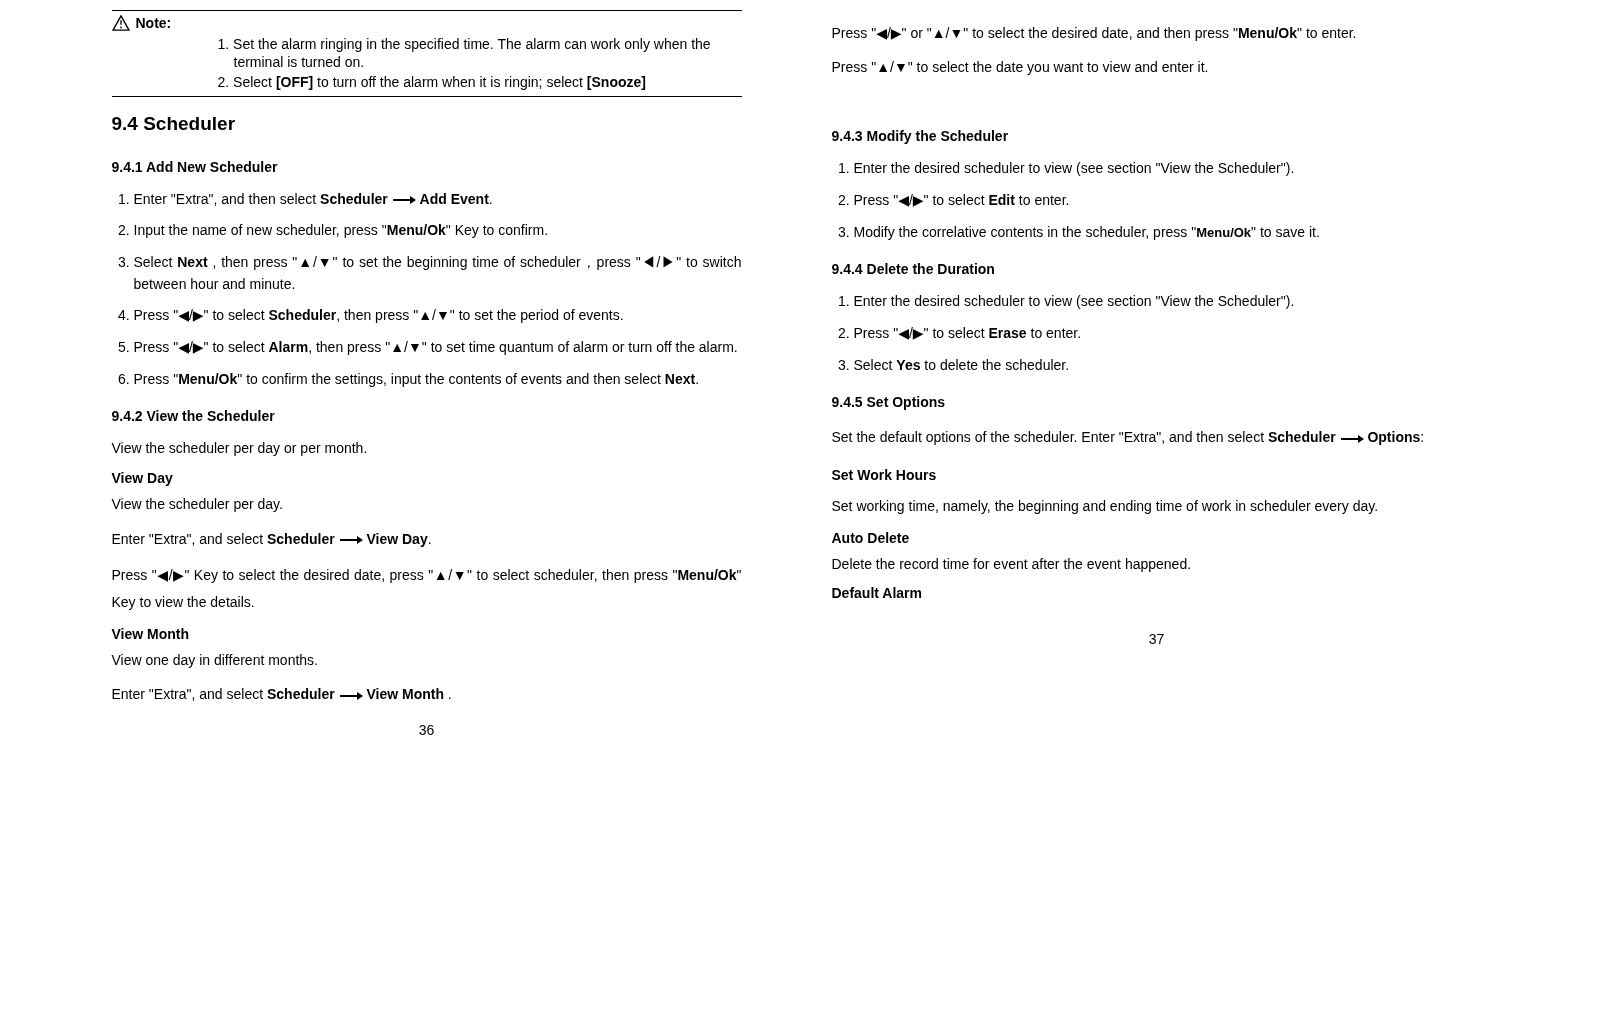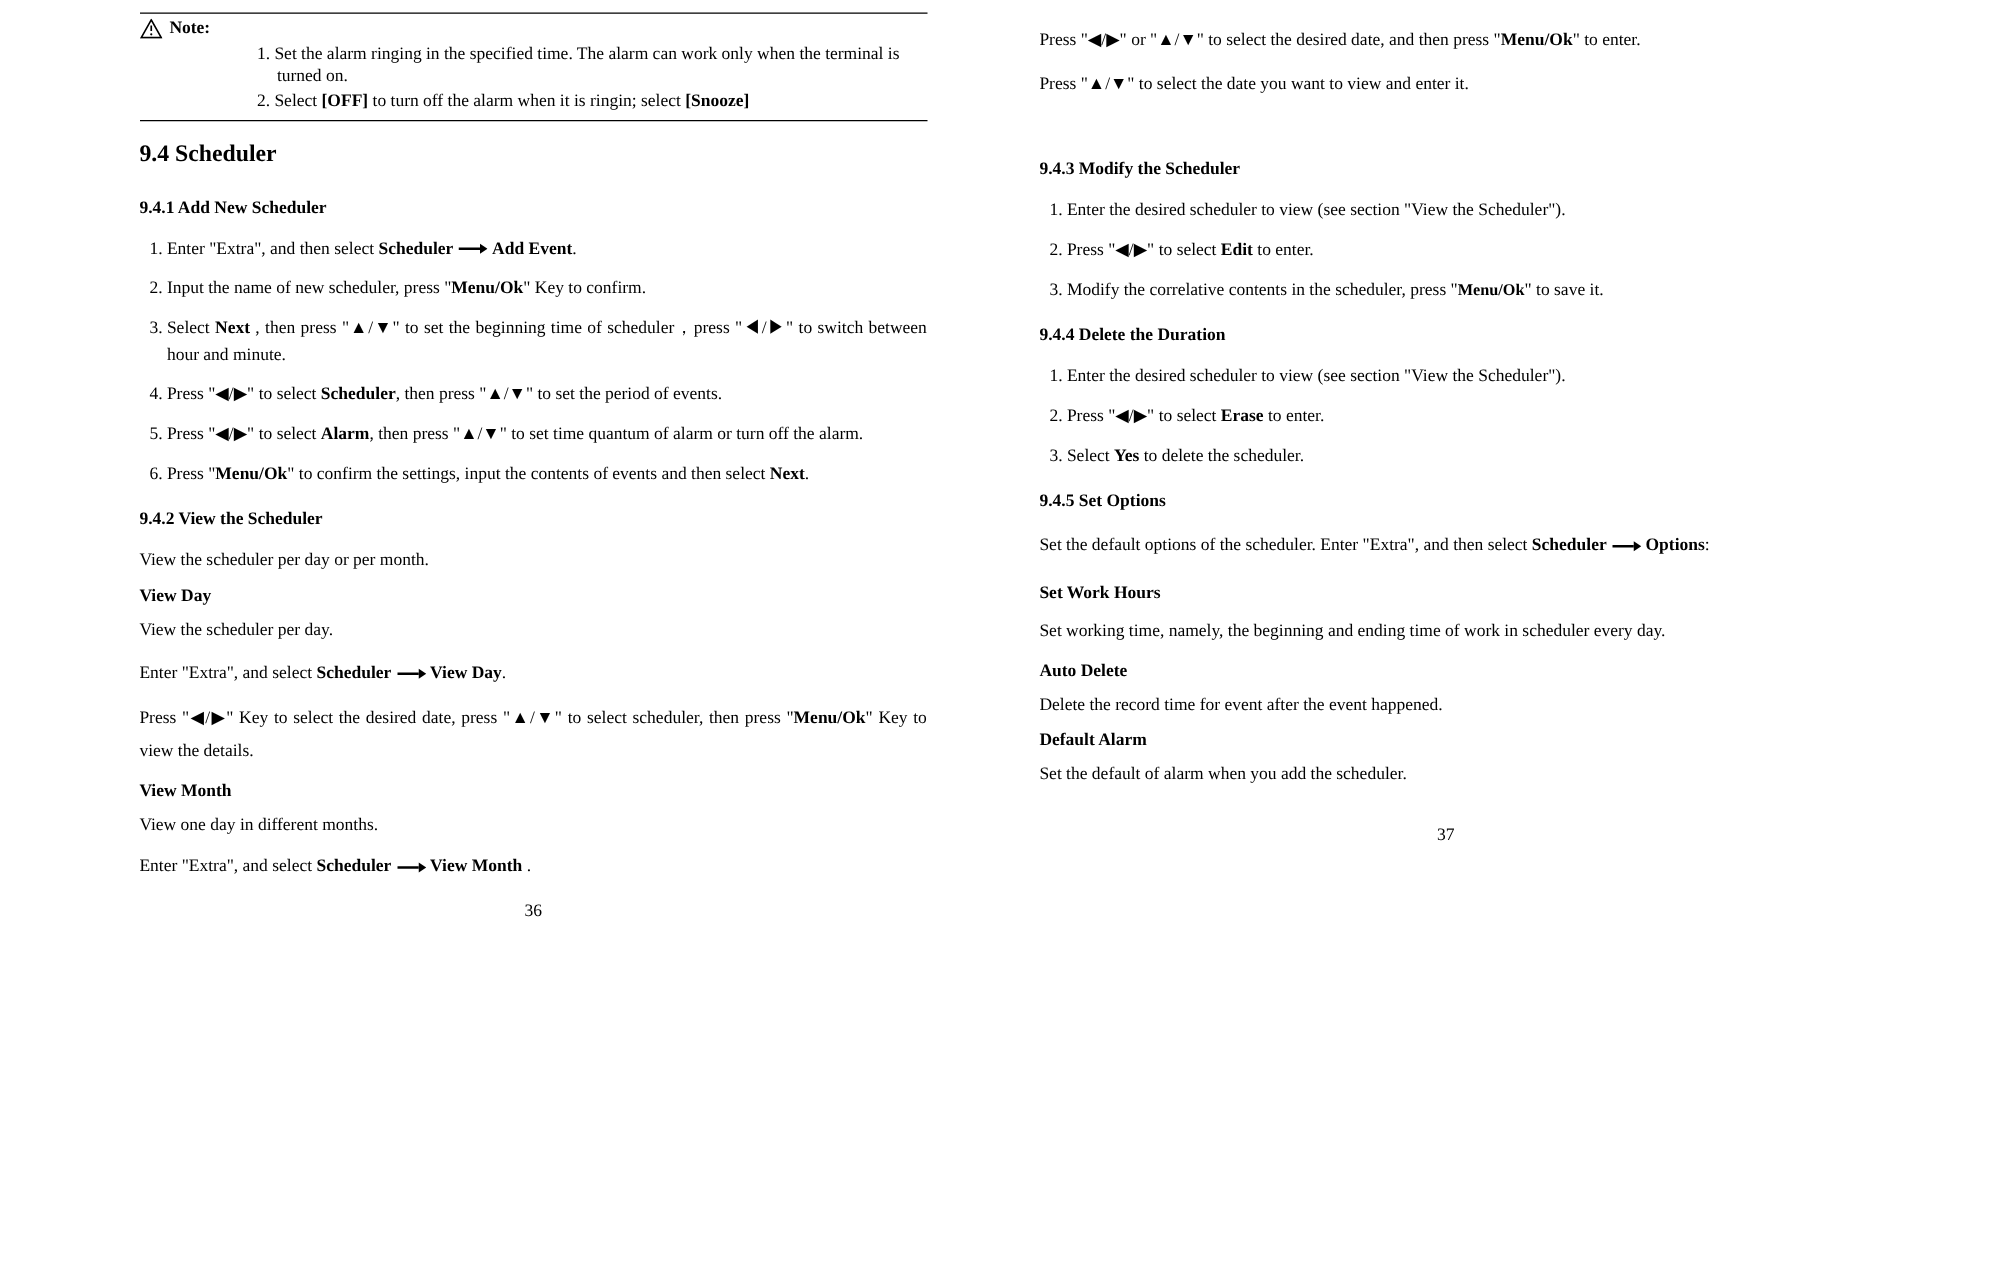--- a/index.html
+++ b/index.html
@@ -10,41 +10,40 @@
     color: #000;
     background: #fff;
     display: flex;
     justify-content: center;
   }
   .spread {
     display: flex;
     width: 1420px;
     min-height: 1015px;
     box-sizing: border-box;
-    font-family: Liberation Serif, serif;
   }
   .page {
     width: 50%;
     padding: 10px 60px 10px 20px;
     box-sizing: border-box;
     position: relative;
   }
   .page.right { padding: 10px 30px 10px 30px; }
   .rule-top { border-top: 1px solid #000; margin-bottom: 4px; }
   .rule-bottom { border-bottom: 1px solid #000; margin-top: 4px; margin-bottom: 14px;}
   .note-row { display: flex; align-items: center; gap: 6px; margin: 4px 0;}
   .warn-icon {
     width: 18px; height: 16px; display: inline-block;
   }
   .note-label { font-weight: bold; }
   .note-list {
     padding-left: 90px;
     margin: 2px 0 4px 0;
   }
-  .note-list .item { margin: 2px 4px; line-height: 1.3; text-indent: -16px; padding-left: 16px;}
+  .note-list .item { margin: 2px 16px; line-height: 1.3; text-indent: -16px; padding-left: 16px;}
   .h1  { font-size: 19px; font-weight: bold; margin: 16px 0 24px 0; }
   .h2  { font-size: 14px; font-weight: bold; margin: 18px 0 14px 0; }
   .h3  { font-size: 14px; font-weight: bold; margin: 10px 0 6px 0; }
   ol.steps { padding-left: 22px; margin: 0; }
   ol.steps li { margin: 10px 0; line-height: 1.55; text-align: justify; }
   .para { margin: 10px 0; line-height: 1.9; text-align: justify; }
   .tight { line-height: 1.55; margin: 8px 0;}
   b { font-weight: bold; }
   .arrow { display:inline-block; vertical-align: middle; }
   .arrow svg { display:block; }
@@ -168,18 +167,17 @@
       <b> Options</b><span>:</span>
     </div>
 
     <div class="h3" style="margin-top:16px">Set Work Hours</div>
     <div class="para">Set working time, namely, the beginning and ending time of work in scheduler every day.</div>
 
     <div class="h3">Auto Delete</div>
     <div class="tight">Delete the record time for event after the event happened.</div>
 
     <div class="h3">Default Alarm</div>
-    <div class="tight">Set the default of alarm when you add the scheduler.</div>
 
     <div class="pagenum">37</div>
   </div>
 
 </div>
 
 </body></html>

